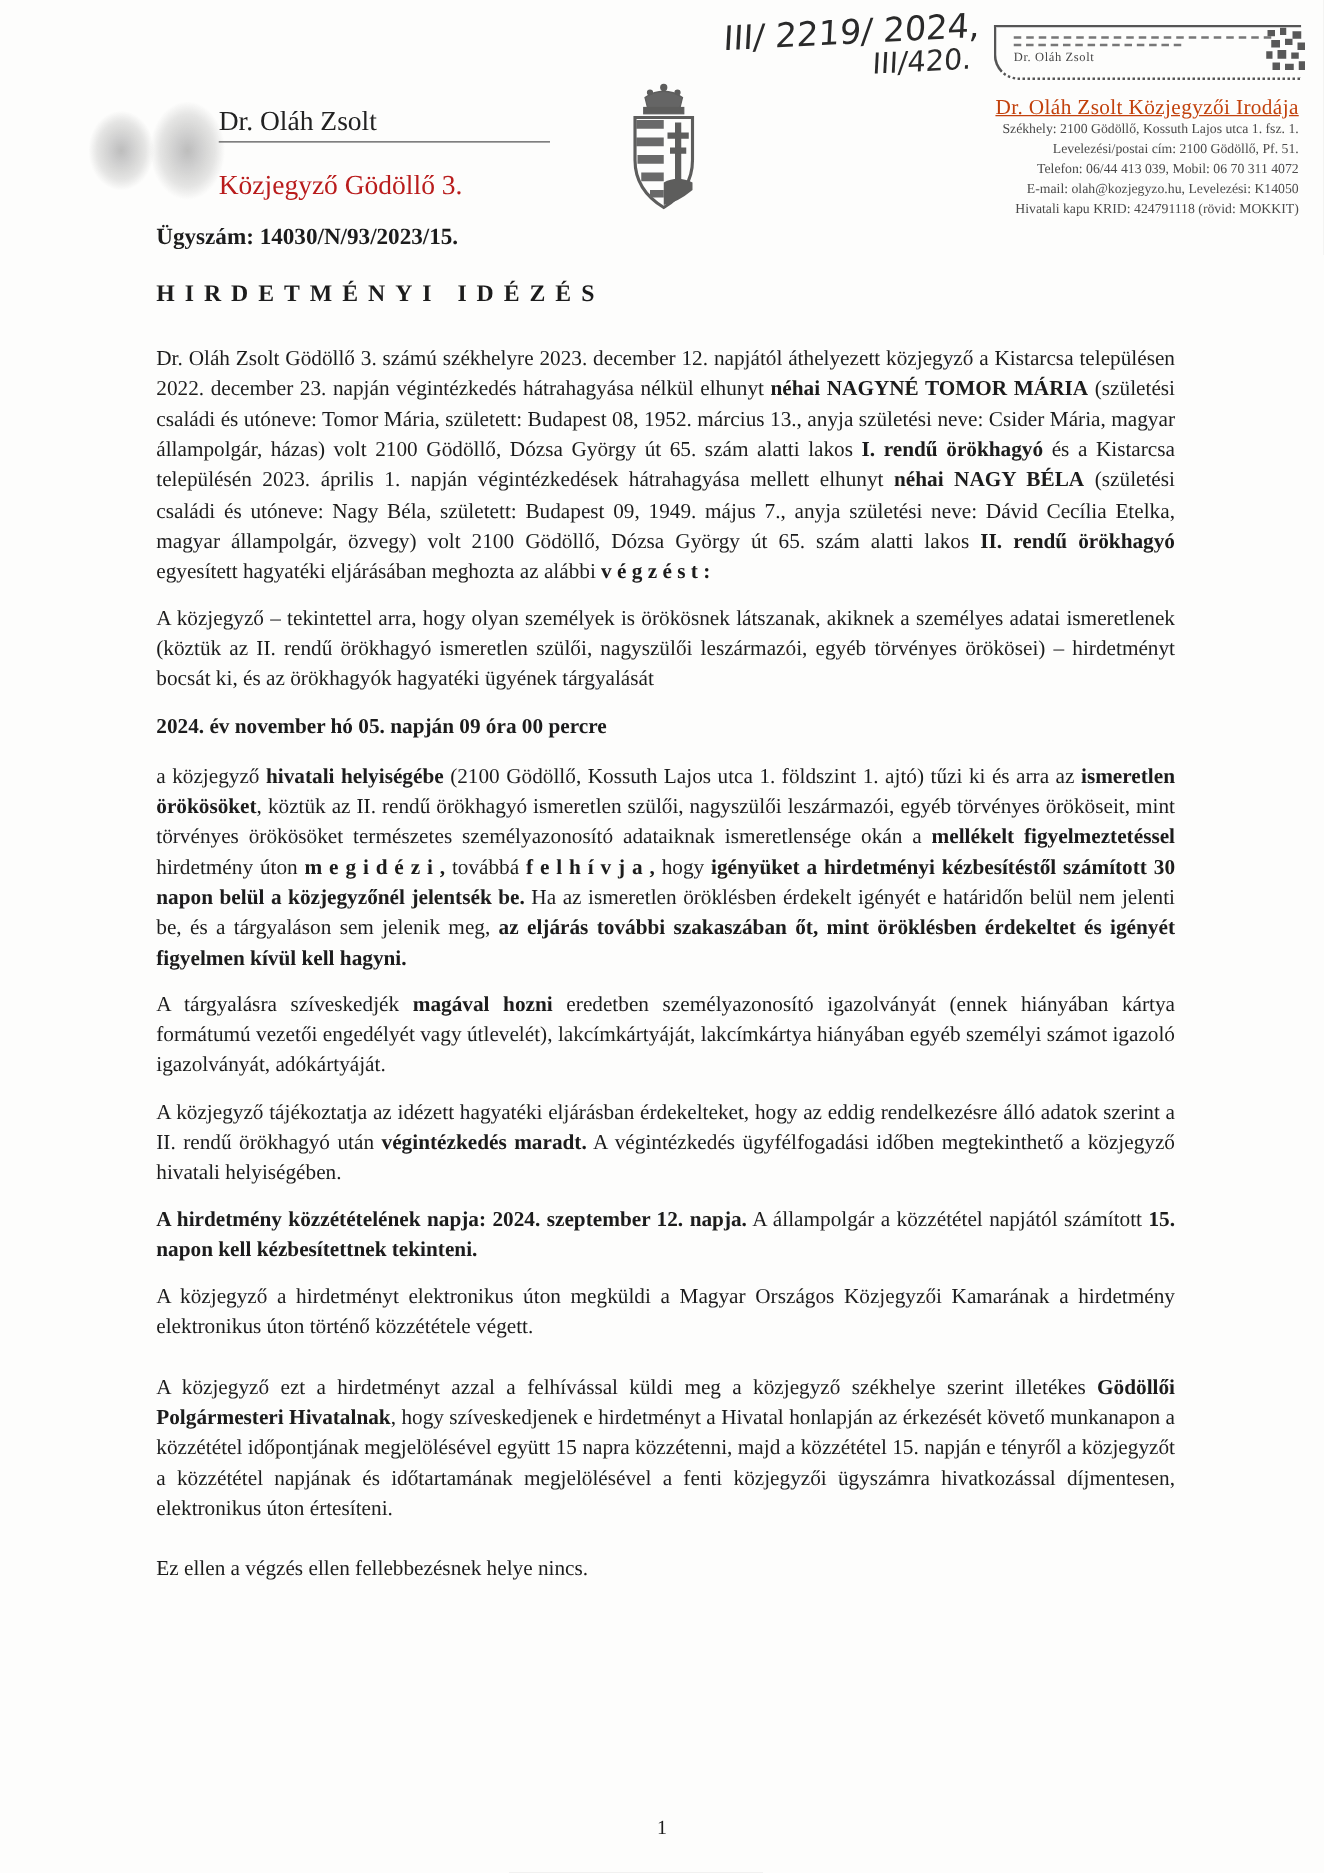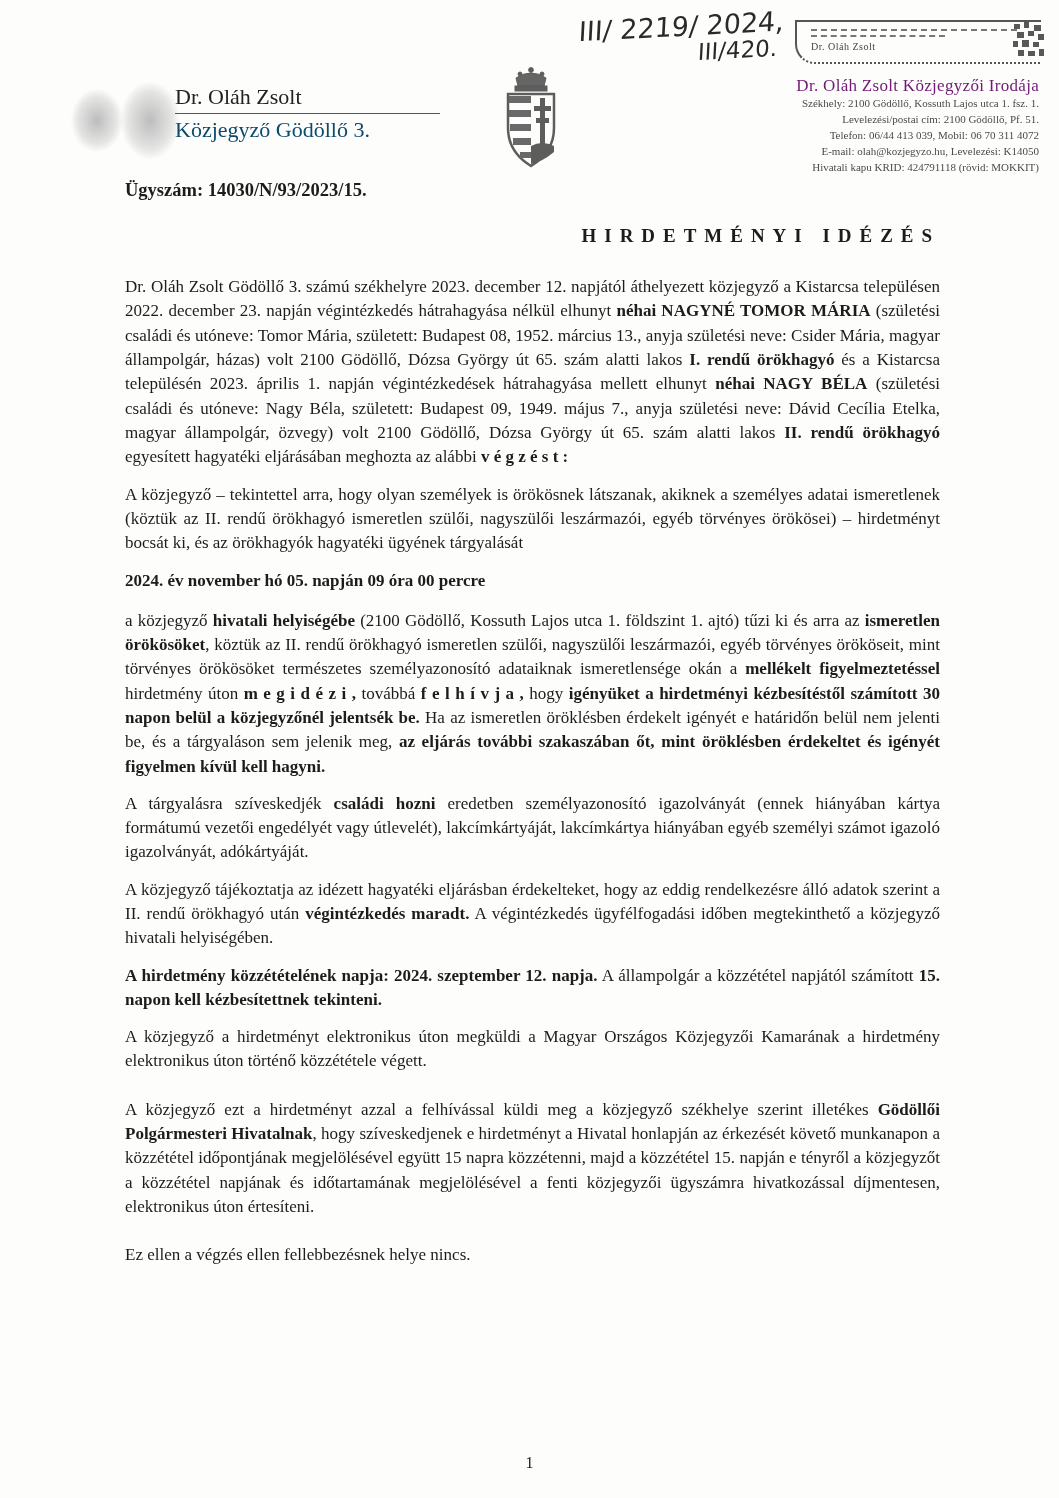--- a/index.html
+++ b/index.html
@@ -32,33 +32,33 @@
   .stampbox .sline.short{margin-right:90px;}
   .stampbox .sname{font-size:10px;color:#444;letter-spacing:.5px;}
   .qr{position:absolute;left:1012px;top:22px;width:34px;height:36px;opacity:.85;}
   .inkblob{position:absolute;border-radius:50%;
     background:radial-gradient(closest-side,rgba(70,70,70,.35),rgba(120,120,120,.18) 55%,rgba(255,255,255,0) 75%);
     filter:blur(.4px);}
   .blob1{left:62px;top:78px;width:70px;height:85px;}
   .blob2{left:110px;top:68px;width:80px;height:105px;}
   .notary-id{position:absolute;left:175px;top:84px;width:290px;}
   .notary-name{font-size:22px;color:#222;padding-bottom:3px;border-bottom:1.5px solid #555;display:block;width:265px;}
-  .notary-title{font-size:22px;color:#0c4a6e;display:block;margin-top:3px;}
+  .notary-title{font-size:22px;color:#b91c1c;display:block;margin-top:21px;}
   .arms{position:absolute;left:500px;top:66px;width:62px;height:104px;opacity:.88;}
   .office{position:absolute;right:20px;top:76px;width:330px;text-align:right;color:#3b3b3b;}
-  .office .oname{font-size:17px;color:#701a75;letter-spacing:.3px;}
+  .office .oname{font-size:17px;color:#c2410c;letter-spacing:.3px;text-decoration:underline;}
   .office .oline{font-size:11px;line-height:1.45;color:#4a4a4a;}
   .casenum{position:absolute;left:125px;top:180px;font-size:18.5px;font-weight:700;}
   
   .doc{
     position:absolute;left:125px;top:222px;width:815px;
     font-size:17px;line-height:1.43;text-align:justify;
   }
   .doc-title{
-    text-align:right;font-weight:700;font-size:19px;
+    text-align:left;font-weight:700;font-size:19px;
     letter-spacing:.42em;margin:0 0 26px 0;
   }
   .doc p{margin:0 0 13px 0;}
   .doc p.gap{margin-top:24px;}
   .dateline{text-align:left;font-weight:700;margin:14px 0 15px 0 !important;}
   .b{font-weight:700;}
   .pagenum{position:absolute;left:0;bottom:26px;width:100%;text-align:center;font-size:16px;}
 </style>
 </head>
 <body>
@@ -135,21 +135,21 @@
 
   <div class="casenum">Ügyszám: 14030/N/93/2023/15.</div>
 
   <div class="doc">
     <h1 class="doc-title">HIRDETMÉNYI IDÉZÉS</h1>
 
     <p><span>Dr. Oláh Zsolt Gödöllő 3. számú székhelyre 2023. december 12. napjától áthelyezett közjegyző a Kistarcsa településen 2022. december 23. napján végintézkedés hátrahagyása nélkül elhunyt </span><span class="b">néhai NAGYNÉ TOMOR MÁRIA</span><span> (születési családi és utóneve: Tomor Mária, született: Budapest 08, 1952. március 13., anyja születési neve: Csider Mária, magyar állampolgár, házas) volt 2100 Gödöllő, Dózsa György út 65. szám alatti lakos </span><span class="b">I. rendű örökhagyó</span><span> és a Kistarcsa településén 2023. április 1. napján végintézkedések hátrahagyása mellett elhunyt </span><span class="b">néhai NAGY BÉLA</span><span> (születési családi és utóneve: Nagy Béla, született: Budapest 09, 1949. május 7., anyja születési neve: Dávid Cecília Etelka, magyar állampolgár, özvegy) volt 2100 Gödöllő, Dózsa György út 65. szám alatti lakos </span><span class="b">II. rendű örökhagyó</span><span> egyesített hagyatéki eljárásában meghozta az alábbi </span><span class="b">v é g z é s t :</span></p>
     <p><span>A közjegyző – tekintettel arra, hogy olyan személyek is örökösnek látszanak, akiknek a személyes adatai ismeretlenek (köztük az II. rendű örökhagyó ismeretlen szülői, nagyszülői leszármazói, egyéb törvényes örökösei) – hirdetményt bocsát ki, és az örökhagyók hagyatéki ügyének tárgyalását</span></p>
     <p class="dateline">2024. év november hó 05. napján 09 óra 00 percre</p>
     <p><span>a közjegyző </span><span class="b">hivatali helyiségébe</span><span> (2100 Gödöllő, Kossuth Lajos utca 1. földszint 1. ajtó) tűzi ki és arra az </span><span class="b">ismeretlen örökösöket</span><span>, köztük az II. rendű örökhagyó ismeretlen szülői, nagyszülői leszármazói, egyéb törvényes örököseit, mint törvényes örökösöket természetes személyazonosító adataiknak ismeretlensége okán a </span><span class="b">mellékelt figyelmeztetéssel</span><span> hirdetmény úton </span><span class="b">m e g i d é z i ,</span><span> továbbá </span><span class="b">f e l h í v j a ,</span><span> hogy </span><span class="b">igényüket a hirdetményi kézbesítéstől számított 30 napon belül a közjegyzőnél jelentsék be.</span><span> Ha az ismeretlen öröklésben érdekelt igényét e határidőn belül nem jelenti be, és a tárgyaláson sem jelenik meg, </span><span class="b">az eljárás további szakaszában őt, mint öröklésben érdekeltet és igényét figyelmen kívül kell hagyni.</span></p>
-    <p><span>A tárgyalásra szíveskedjék </span><span class="b">családi hozni</span><span> eredetben személyazonosító igazolványát (ennek hiányában kártya formátumú vezetői engedélyét vagy útlevelét), lakcímkártyáját, lakcímkártya hiányában egyéb személyi számot igazoló igazolványát, adókártyáját.</span></p>
+    <p><span>A tárgyalásra szíveskedjék </span><span class="b">magával hozni</span><span> eredetben személyazonosító igazolványát (ennek hiányában kártya formátumú vezetői engedélyét vagy útlevelét), lakcímkártyáját, lakcímkártya hiányában egyéb személyi számot igazoló igazolványát, adókártyáját.</span></p>
     <p><span>A közjegyző tájékoztatja az idézett hagyatéki eljárásban érdekelteket, hogy az eddig rendelkezésre álló adatok szerint a II. rendű örökhagyó után </span><span class="b">végintézkedés maradt.</span><span> A végintézkedés ügyfélfogadási időben megtekinthető a közjegyző hivatali helyiségében.</span></p>
     <p><span class="b">A hirdetmény közzétételének napja: 2024. szeptember 12. napja.</span><span> A állampolgár a közzététel napjától számított </span><span class="b">15. napon kell kézbesítettnek tekinteni.</span></p>
     <p><span>A közjegyző a hirdetményt elektronikus úton megküldi a Magyar Országos Közjegyzői Kamarának a hirdetmény elektronikus úton történő közzététele végett.</span></p>
     <p class="gap"><span>A közjegyző ezt a hirdetményt azzal a felhívással küldi meg a közjegyző székhelye szerint illetékes </span><span class="b">Gödöllői Polgármesteri Hivatalnak</span><span>, hogy szíveskedjenek e hirdetményt a Hivatal honlapján az érkezését követő munkanapon a közzététel időpontjának megjelölésével együtt 15 napra közzétenni, majd a közzététel 15. napján e tényről a közjegyzőt a közzététel napjának és időtartamának megjelölésével a fenti közjegyzői ügyszámra hivatkozással díjmentesen, elektronikus úton értesíteni.</span></p>
     <p class="gap"><span>Ez ellen a végzés ellen fellebbezésnek helye nincs.</span></p>
   </div>
 
   <div class="pagenum">1</div>
 </div>
 

